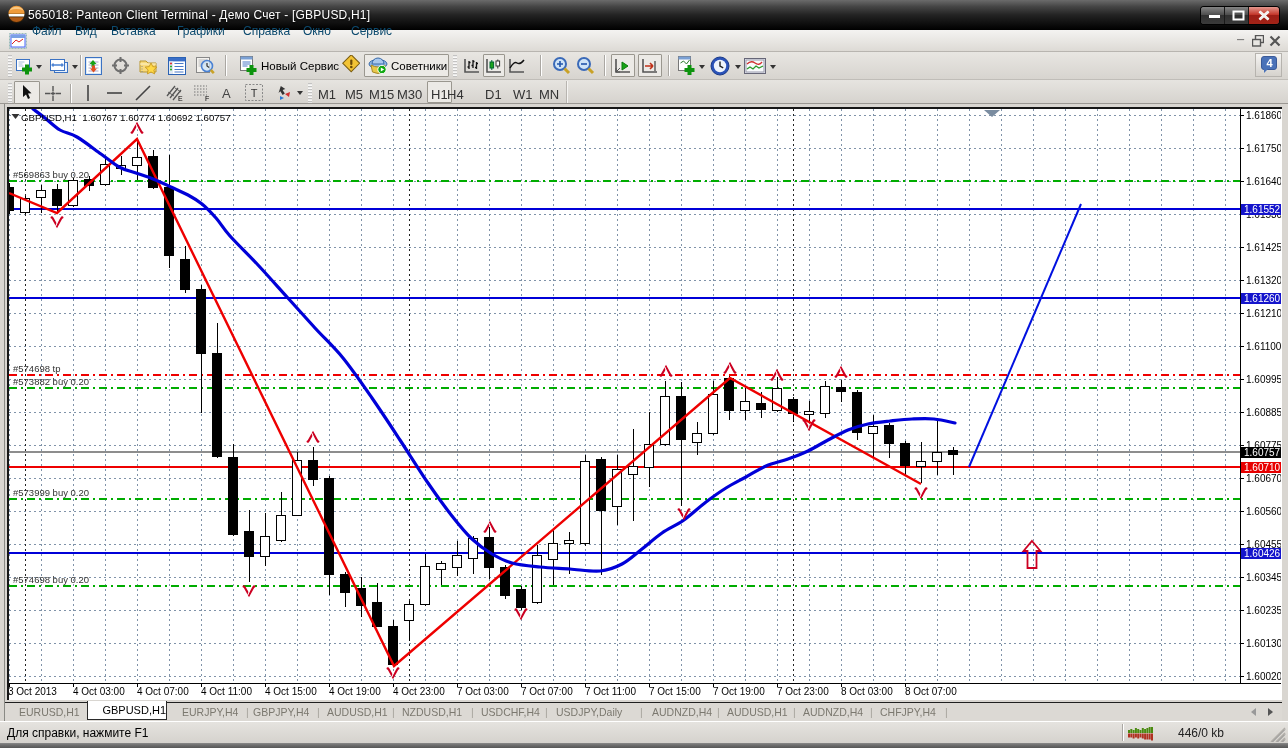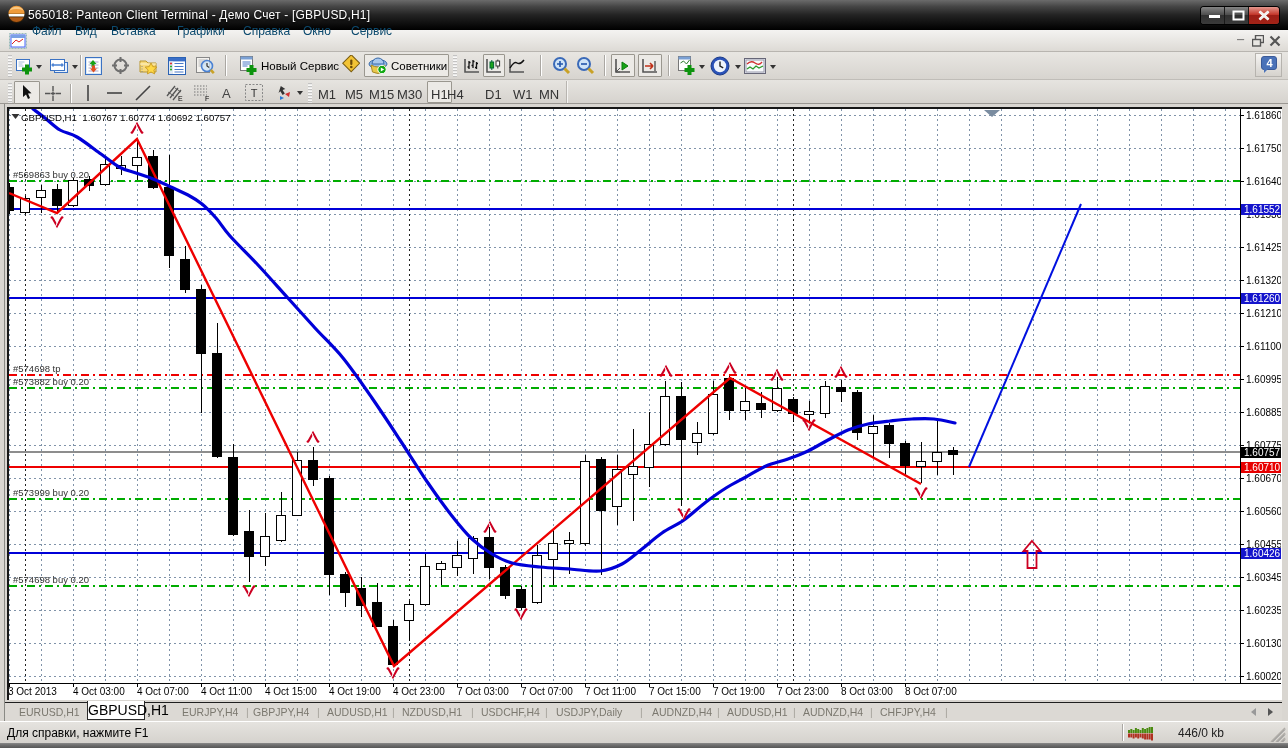--- a/index.html
+++ b/index.html
@@ -27,22 +27,22 @@
 .grip{width:4px;background:repeating-linear-gradient(#bbb 0 1px,#eee 1px 2px,#fff 2px 3px);opacity:.8}
 .sep{width:1px;background:#aaa7a2;box-shadow:1px 0 0 #fff}
 .tbtxt{font-size:12px;color:#000}
 .tfbtn{font-size:13px;color:#333;text-align:center}
 .pressed{background:#eceae6;border:1px solid #9a978f;border-radius:1px}
 #chartpane{left:7px;top:107px;width:1275px;height:593px;background:#fff;
  border-left:2px solid #161616;border-top:2px solid #161616}
 #tabbar{left:5px;top:702px;width:1277px;height:19px;background:#dcd9d4;border-top:1px solid #1f1f1f}
 .tab{top:706px;font-size:10.5px;color:#7b786f}
 .tabsep{top:706px;font-size:10.5px;color:#a5a29b}
-#activetab{left:87px;top:701px;width:58px;height:19px;background:#fff;border:1.5px solid #2a2a2a;border-top:none;
- font-size:14px;color:#000;text-align:left;line-height:18px;z-index:2}
+#activetab{left:87px;top:701px;width:80px;height:19px;background:#fff;border:1.5px solid #2a2a2a;border-top:none;
+ font-size:11px;color:#000;text-align:right;line-height:18px;z-index:2}
 #statusbar{left:0;top:721px;width:1288px;height:22px;background:linear-gradient(#e5e3df,#d5d2cd);
  border-top:1px solid #fff}
 #status{left:7px;top:726px;font-size:12px;color:#000000}
 #kb{left:1178px;top:726px;font-size:12px;color:#222}
 #bottomedge{left:0;top:743px;width:1288px;height:5px;background:linear-gradient(#8a8a8a,#6f6f6f 40%,#565656)}
 svg{display:block}
 
 </style></head><body>
 <div id="titlebar" class="abs"></div>
 <svg class="abs" style="left:7px;top:5px" width="19" height="19" viewBox="0 0 24 24">

